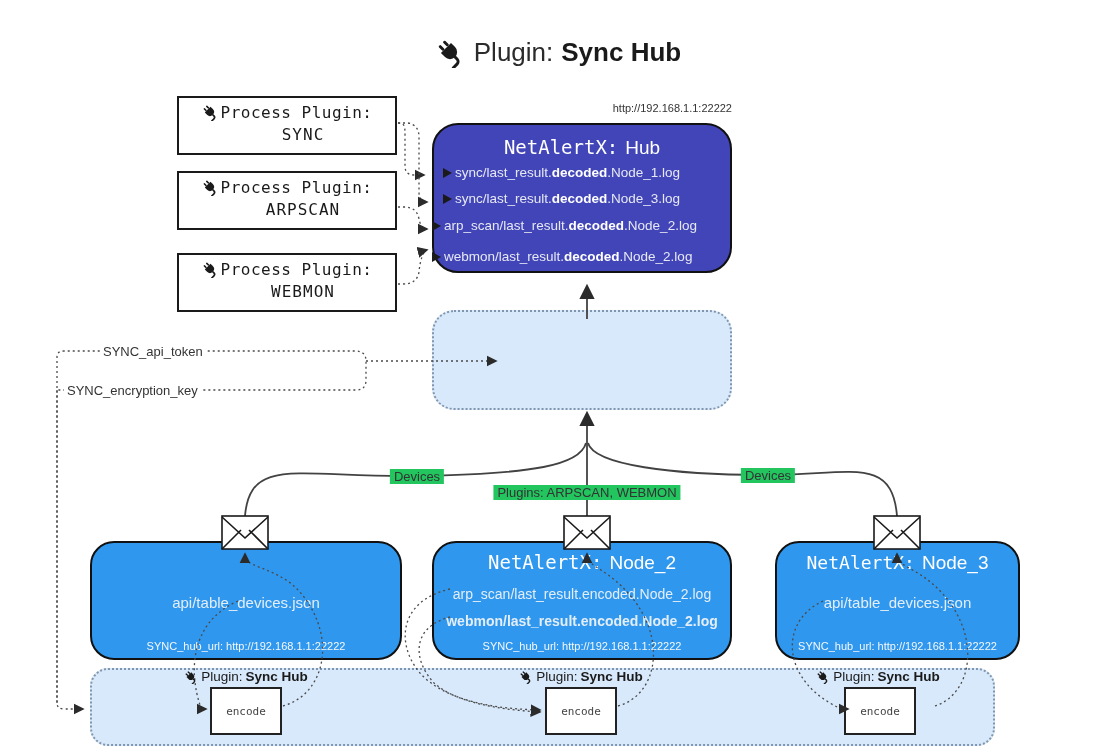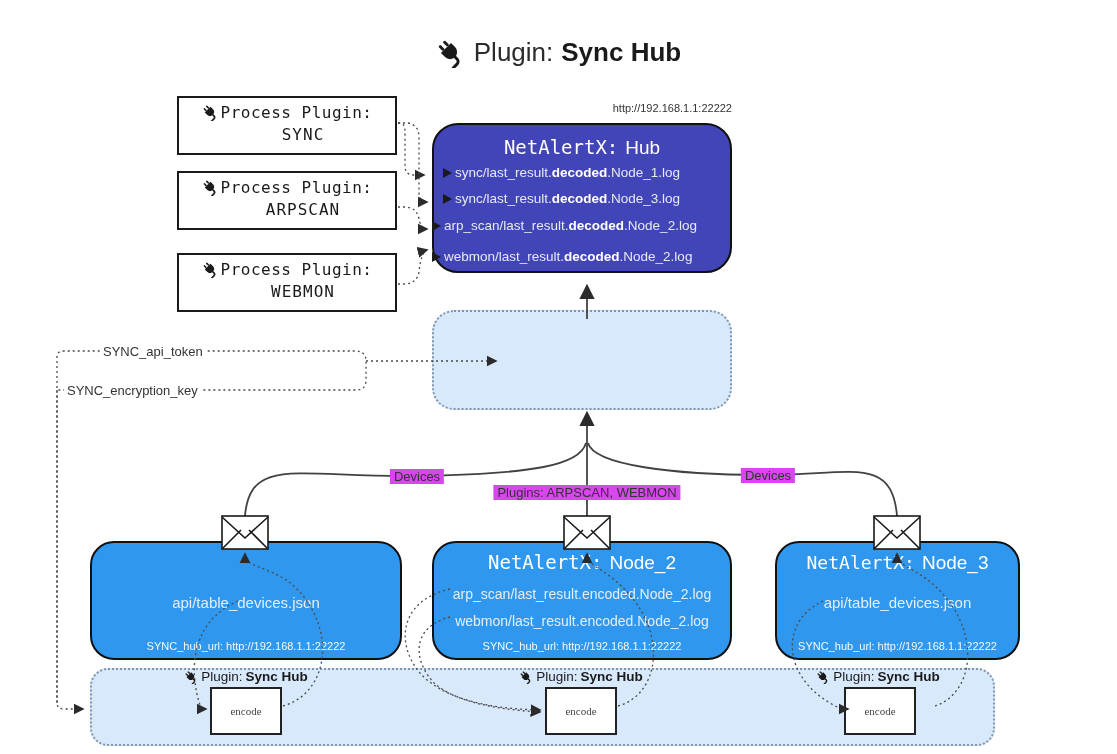--- a/index.html
+++ b/index.html
@@ -36,35 +36,35 @@
   
   #decode-panel{left:432px;top:287px;width:300px;height:100px;box-sizing:border-box;
                 background:var(--panel-bg,#D8E9FB);border:2px dotted var(--panel-border,#8096AE);border-radius:22px;z-index:1;}
   #decode-box{left:508px;top:298px;width:157px;height:77px;box-sizing:border-box;background:#fff;border:2px solid #222;
               display:flex;align-items:center;justify-content:center;font-size:17px;color:#333;z-index:2;}
 
   
   .cfg-label{font-size:13px;color:#333;background:#fff;padding:0 3px;z-index:6;white-space:nowrap;}
 
   
-  .edge-label{font-size:13px;color:#333;background:#d946ef;padding:0 4px;z-index:6;white-space:nowrap;transform:translateX(-50%);}
+  .edge-label{font-size:13px;color:#333;background:#22c55e;padding:0 4px;z-index:6;white-space:nowrap;transform:translateX(-50%);}
 
   
   .node{box-sizing:border-box;background:var(--node-bg,#2F97EE);border:2px solid #111;border-radius:24px;z-index:2;}
   .node-file{position:absolute;left:0;width:100%;text-align:center;color:#E3EEF8;font-size:14px;white-space:nowrap;}
   .node-url{position:absolute;left:0;bottom:6px;width:100%;text-align:center;color:#F4F8FC;font-size:11px;white-space:nowrap;}
 
   
   #encode-panel{left:90px;top:645px;width:905px;height:78px;box-sizing:border-box;
                 background:var(--panel-bg,#D8E9FB);border:2px dotted var(--panel-border,#8096AE);border-radius:18px;z-index:1;}
   .enc-label{top:645px;height:17px;display:flex;align-items:center;gap:3px;font-size:13.5px;color:#1a1a1a;
              transform:translateX(-50%);z-index:6;white-space:nowrap;}
   .enc-label .el-name{font-weight:bold;}
   .enc-box{top:664px;width:72px;height:48px;box-sizing:border-box;background:#fff;border:2px solid #222;
-           display:flex;align-items:center;justify-content:center;font-size:11px;color:#444;z-index:2;font-family:Liberation Serif, serif;}
+           display:flex;align-items:center;justify-content:center;font-size:11px;color:#444;z-index:2;}
 
   svg.plug{fill:#1a1a1a;flex:0 0 auto;}
   #connectors{left:0;top:0;z-index:5;pointer-events:none;}
 </style>
 </head>
 <body>
 
 <div id="stage">
 
   <svg width="0" height="0" style="position:absolute" aria-hidden="true">
@@ -150,21 +150,21 @@
 
   <div class="abs node" style="left:90px;top:518px;width:312px;height:119px;">
     <div class="node-file" style="top:51px;font-size:15px;">api/table_devices.json</div>
     <div class="node-url">SYNC_hub_url: http://192.168.1.1:22222</div>
   </div>
   <div class="abs node" style="left:432px;top:518px;width:300px;height:119px;">
     <div class="box-title" style="top:8px;">
       <span class="bt-pre mono">NetAlertX:</span><span class="bt-name sans">Node_2</span>
     </div>
     <div class="node-file" style="top:43px;">arp_scan/last_result.encoded.Node_2.log</div>
-    <div class="node-file" style="top:70px;">webmon/last_result.encoded.Node_2.log</div>
+    <div class="node-file" style="top:70px;font-weight:bold;">webmon/last_result.encoded.Node_2.log</div>
     <div class="node-url">SYNC_hub_url: http://192.168.1.1:22222</div>
   </div>
   <div class="abs node" style="left:775px;top:518px;width:245px;height:119px;">
     <div class="box-title" style="top:9px;">
       <span class="bt-pre mono" style="font-size:18px;">NetAlertX:</span><span class="bt-name sans">Node_3</span>
     </div>
     <div class="node-file" style="top:51px;font-size:15px;">api/table_devices.json</div>
     <div class="node-url">SYNC_hub_url: http://192.168.1.1:22222</div>
   </div>
 

